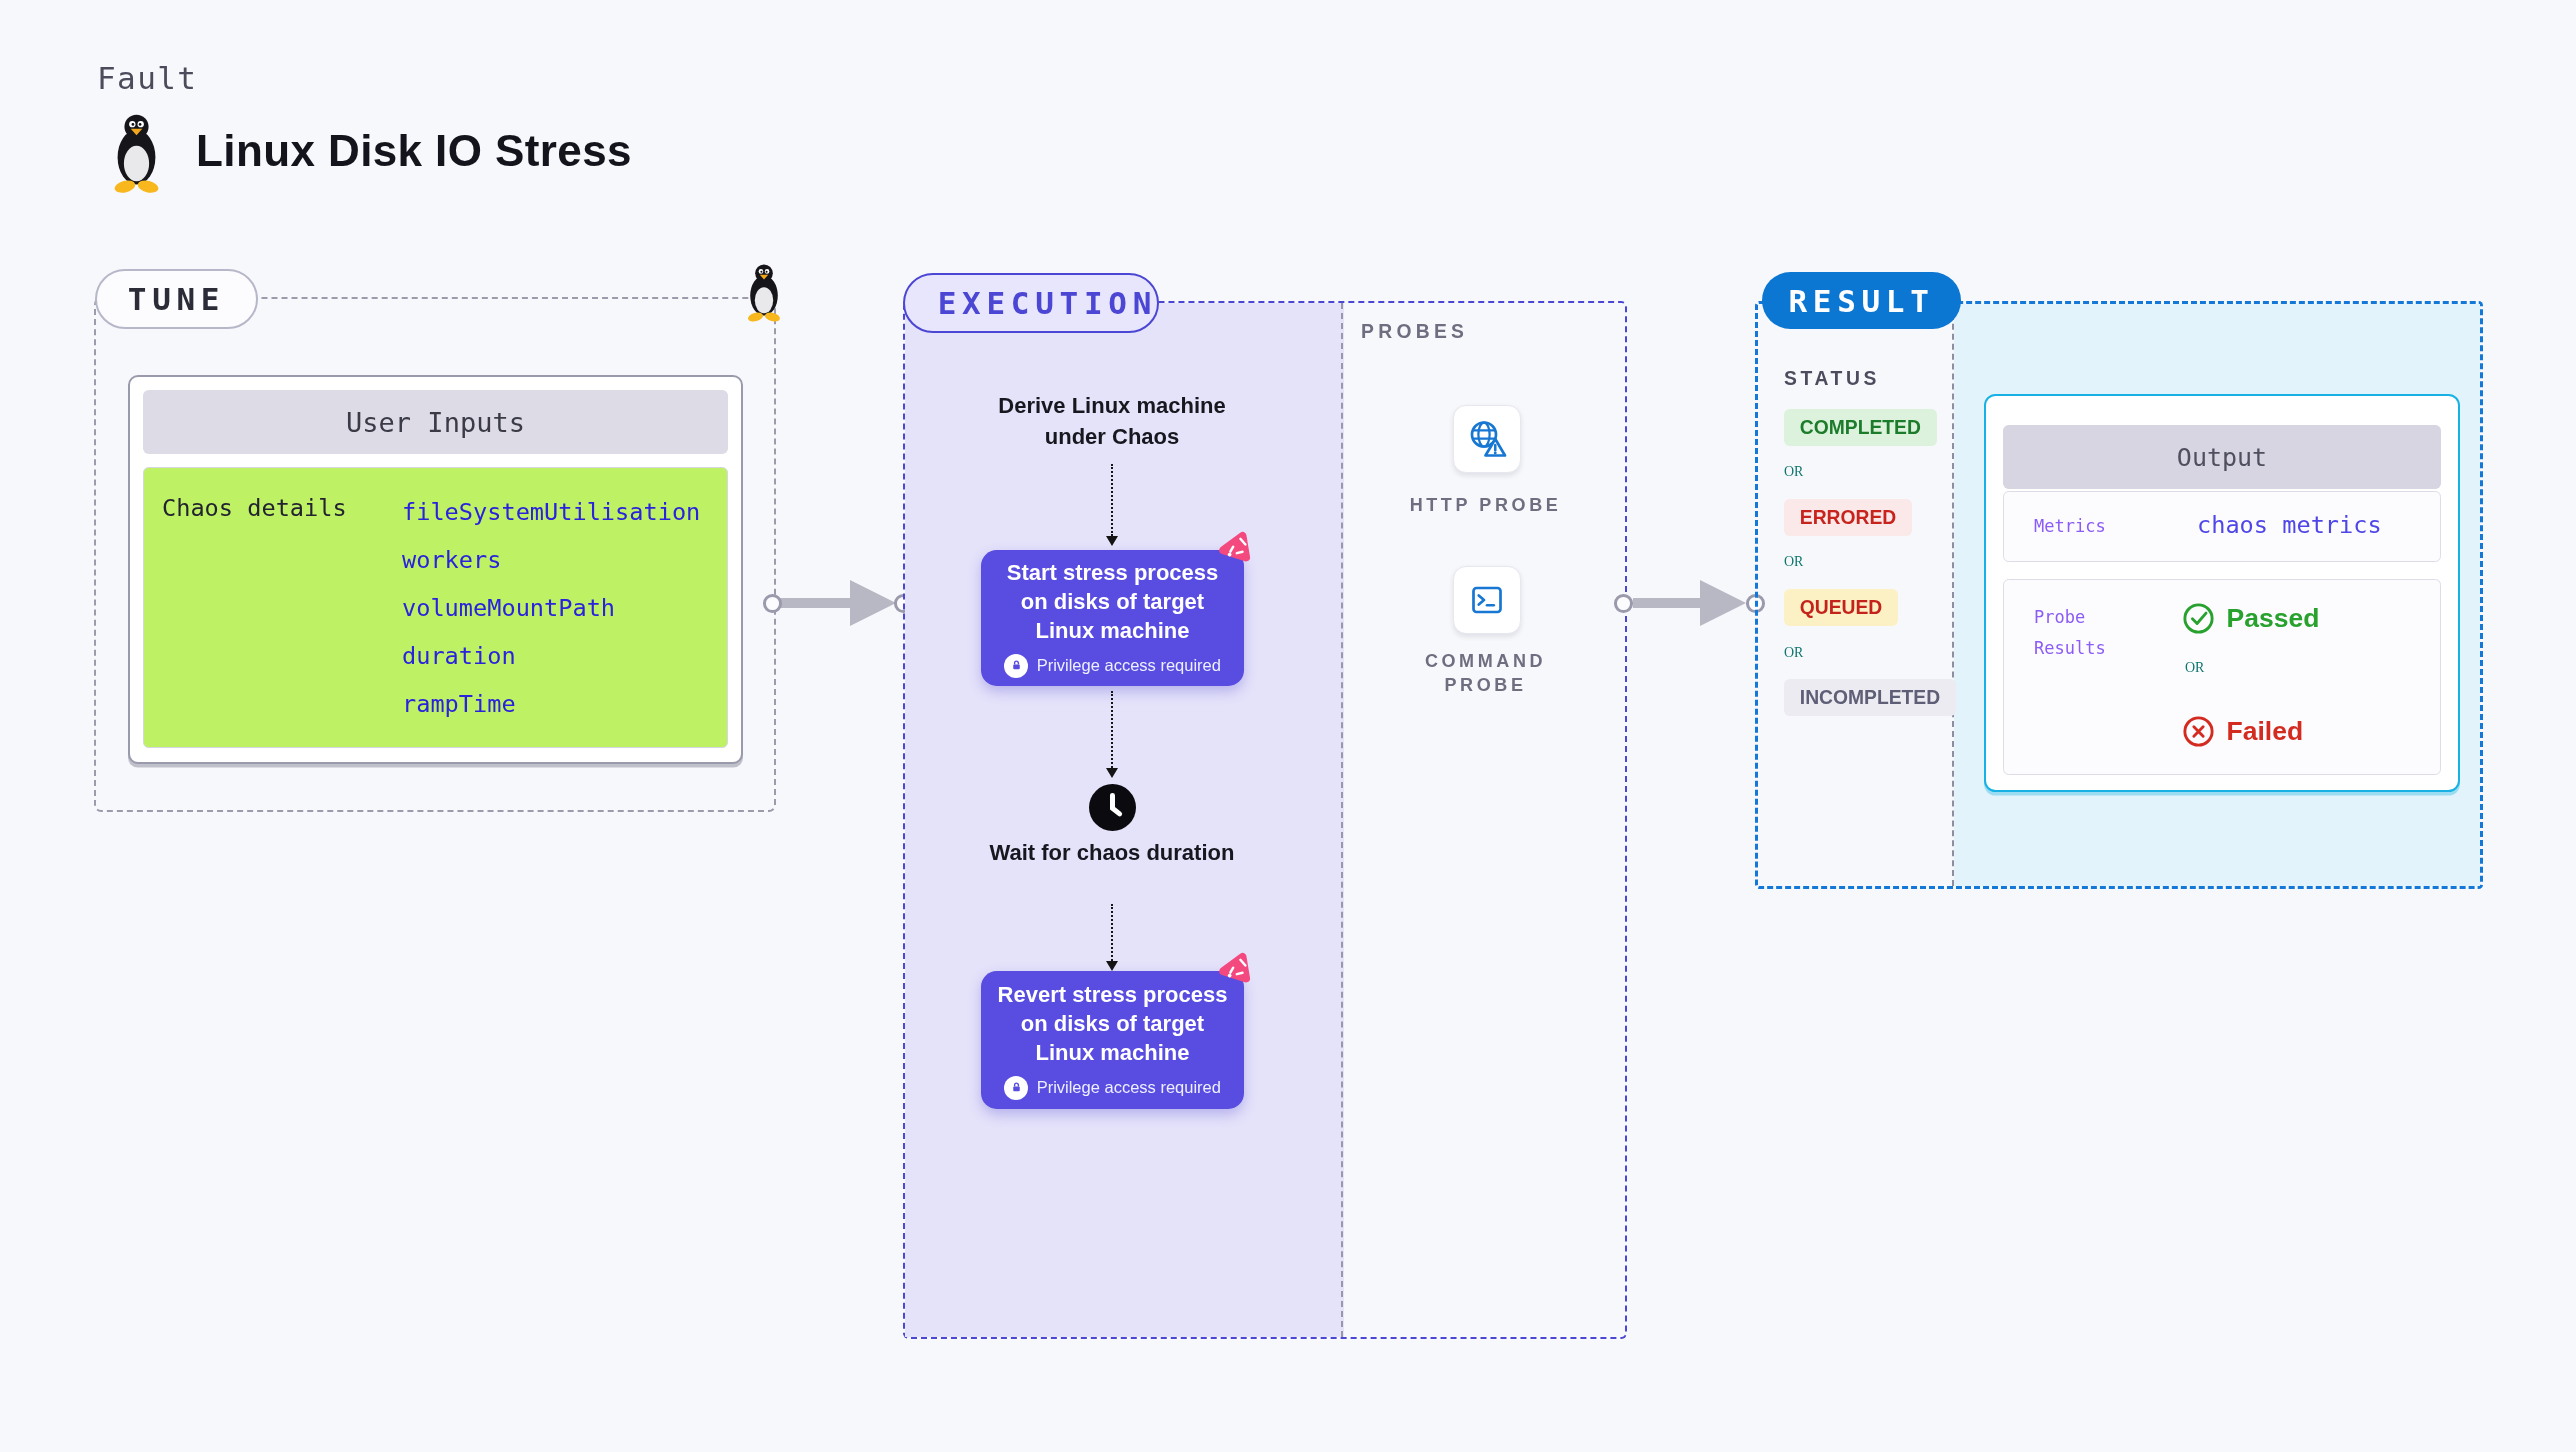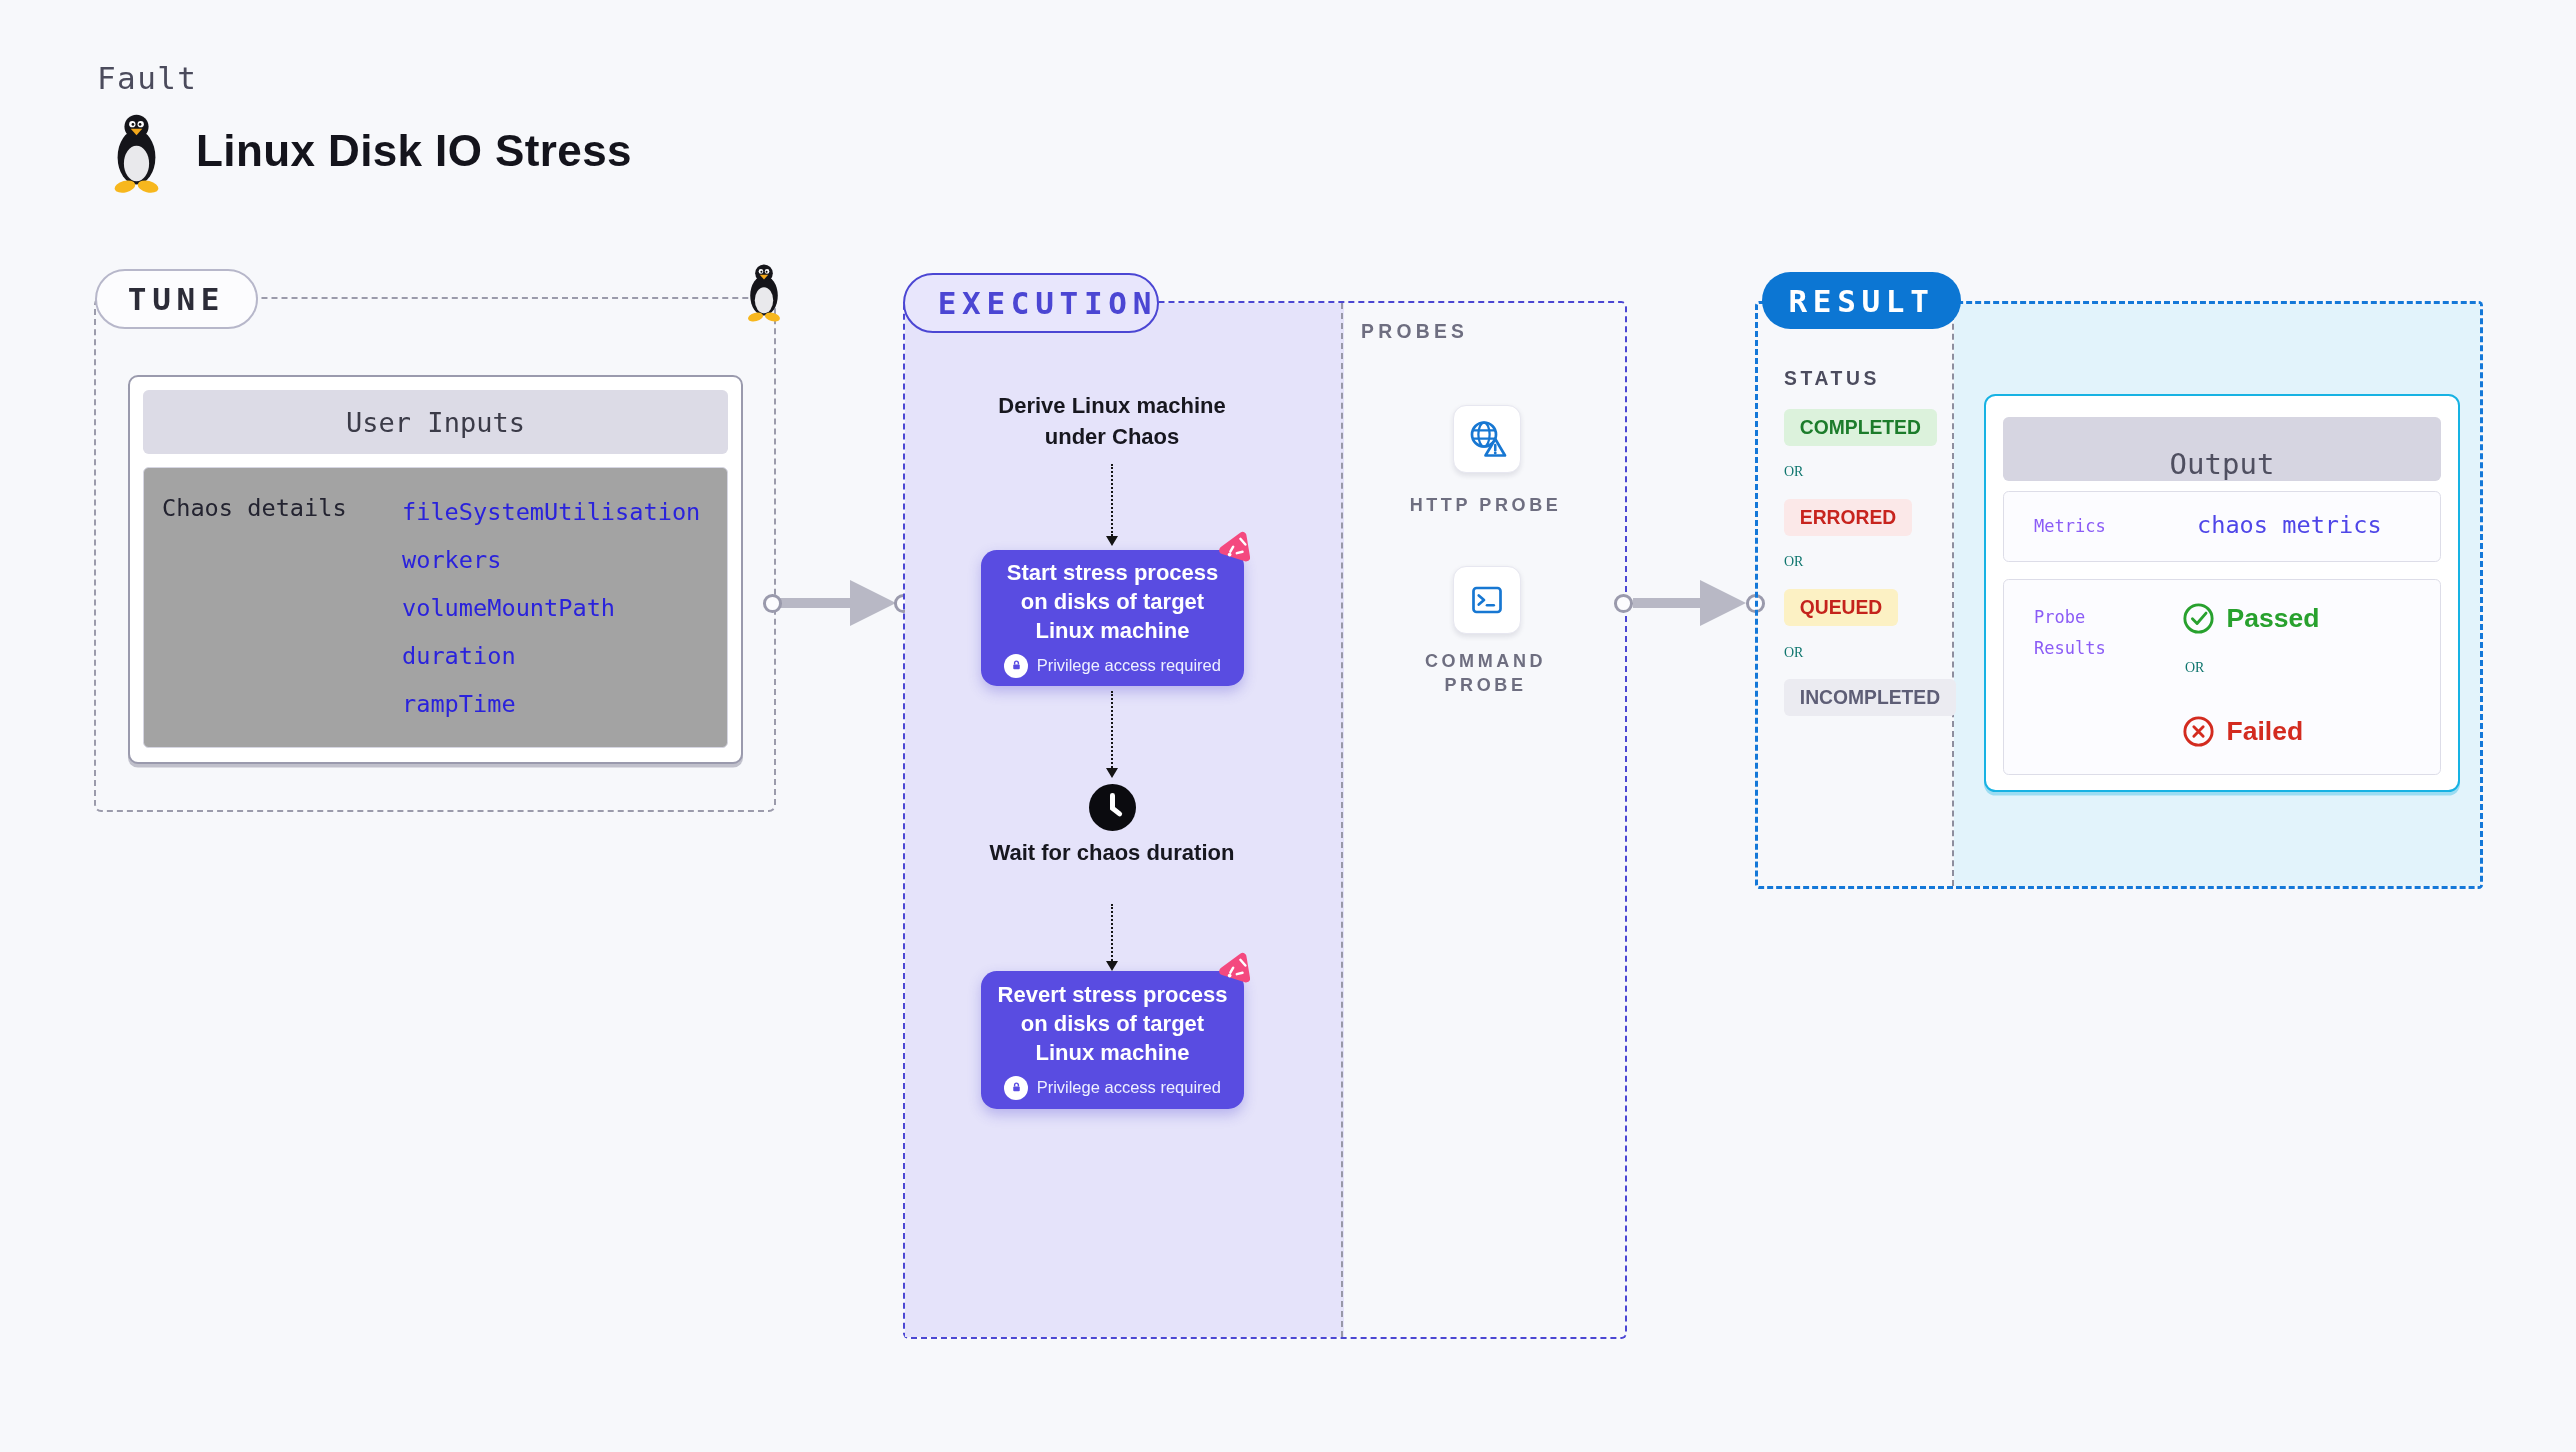--- a/index.html
+++ b/index.html
@@ -18,21 +18,21 @@
   .tune-badge{left:95px;top:269px;width:159px;height:56px;background:#fcfcfe;border:2.1px solid #b7b7ca;color:#2c2c38;}
   .exec-badge{left:903px;top:273px;width:252px;height:56px;background:#e8e6fc;border:2.9px solid #4b46d3;color:#4b46d3;justify-content:flex-end;}
   .result-badge{left:1762px;top:272px;width:199px;height:57px;background:#0c76d3;border:none;color:#ffffff;}
 
   
   .tune-box{left:94px;top:297px;width:678px;height:511px;border:2.1px dashed #9b9bab;border-radius:7.2px;}
   .ui-card{left:128px;top:375px;width:611px;height:385px;background:#ffffff;border:2.1px solid #9a9aad;
            border-radius:10px;box-shadow:0 3.6px 0 rgba(125,125,145,.45);}
   .ui-strip{left:13px;top:13px;right:13px;height:64px;background:#dcdbe6;border-radius:5.7px;
             display:flex;align-items:center;justify-content:center;font-size:27px;color:#3b3b48;}
-  .ui-list{left:13px;top:90px;right:13px;bottom:14.3px;background:#a3a3a3;border:1.4px solid #d6d6e2;border-radius:5.7px;}
+  .ui-list{left:13px;top:90px;right:13px;bottom:14.3px;background:#bef264;border:1.4px solid #d6d6e2;border-radius:5.7px;}
   .ui-row-label{left:18px;top:26px;font-size:23.6px;color:#232330;}
   .ui-vals{left:258px;top:26px;display:flex;flex-direction:column;gap:12px;}
   .ui-vals span{font-family:"DejaVu Sans Mono",monospace;font-size:23.6px;line-height:36px;color:#2a22dc;cursor:pointer;}
 
   
   .flow-dot{width:18.6px;height:18.6px;border-radius:50%;background:#fcfcfe;border:3.6px solid #9a9aac;box-sizing:border-box;}
   .shaft{height:10px;background:#b8b8c5;}
   .ahead{width:0;height:0;border-top:23.6px solid transparent;border-bottom:23.6px solid transparent;border-left:46px solid #b8b8c5;}
 
   
@@ -61,22 +61,22 @@
   .status-title{font-size:19.3px;font-weight:700;letter-spacing:3.6px;color:#4c4c5e;}
   .sbadge{display:inline-block;padding:0 15.8px;height:37px;line-height:37px;border-radius:5.7px;font-size:19.3px;font-weight:800;}
   .st-completed{background:#dcf2dc;color:#1c7c2b;}
   .st-errored{background:#fbe8e8;color:#c7241e;}
   .st-queued{background:#fcf1c4;color:#c4231c;}
   .st-incompleted{background:#ebebf1;color:#5e5e76;}
   .or-label{font-family:Liberation Serif, serif;font-size:14px;color:#0f766e;}
 
   .output-card{left:1984px;top:394px;width:476px;height:398px;background:#ffffff;border:2.9px solid #17b2e3;
                border-radius:11.5px;box-shadow:0 3.6px 0 rgba(23,178,227,.35);box-sizing:border-box;}
-  .out-strip{left:17px;top:21px;right:17px;height:64px;background:#d6d5e1;border-radius:5.7px;
-             display:flex;align-items:flex-end;justify-content:center;font-size:29px;color:#4f4f60;}
+  .out-strip{left:17px;top:29px;right:17px;height:64px;background:#d6d5e1;border-radius:5.7px;
+             display:flex;align-items:center;justify-content:center;font-size:25px;color:#4f4f60;}
   .out-row{left:17px;right:17px;background:#fcfcff;border:1.4px solid #dddde8;border-radius:5.7px;box-sizing:border-box;}
   .row-metrics{top:95px;height:71px;}
   .row-probes{top:183px;height:196px;}
   .out-label{font-family:"DejaVu Sans Mono",monospace;font-size:17px;line-height:31.5px;color:#8b5cf6;}
   .metrics-link{font-family:"DejaVu Sans Mono",monospace;font-size:23.6px;color:#4f46e8;cursor:pointer;}
   .passfail{display:flex;align-items:center;gap:11.5px;}
   .passfail .t{font-size:26.5px;font-weight:700;}
   .t-pass{color:#28a12e;}
   .t-fail{color:#d32b1f;}
   svg{display:block;}

